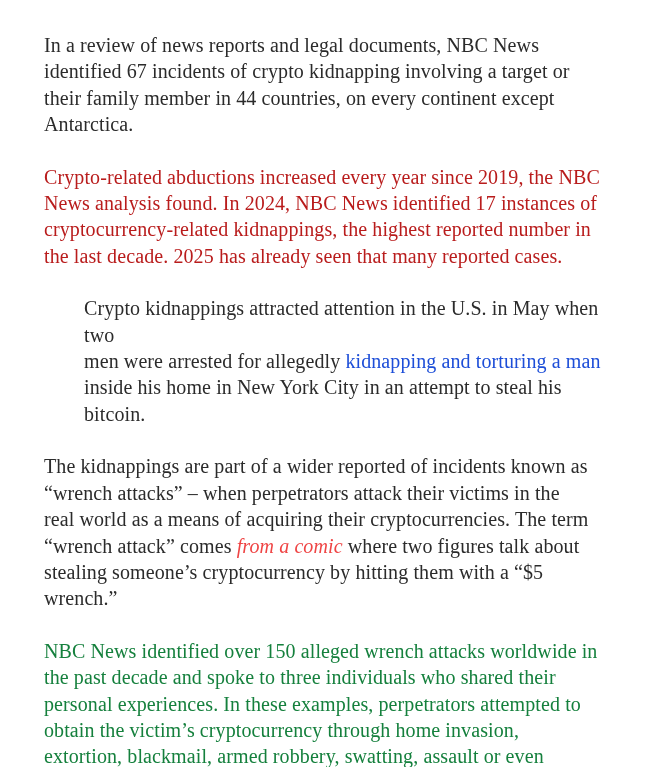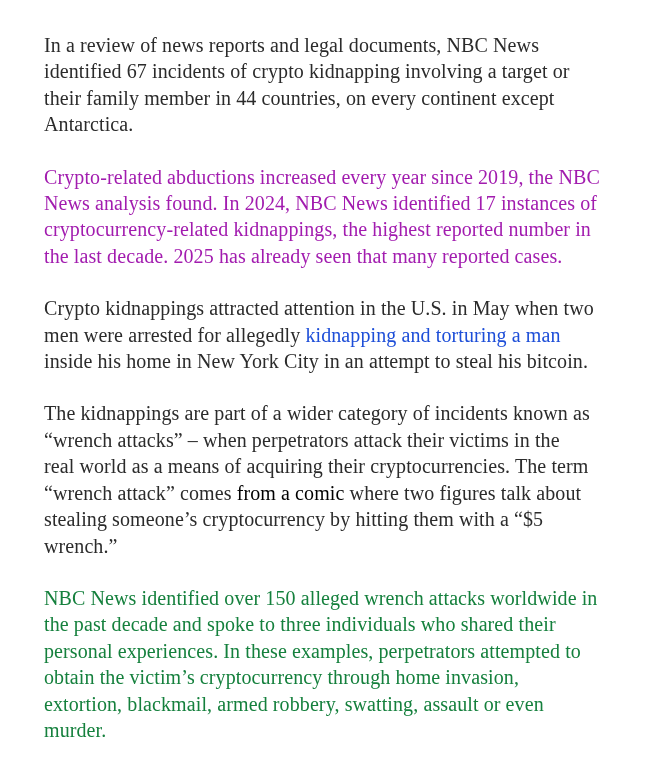--- a/index.html
+++ b/index.html
@@ -32,31 +32,31 @@
   }
 </style>
 </head>
 <body style="background: rgb(255, 255, 255);">
 
 <article data-name="article-body">
     <p data-name="article-paragraph" style="color: rgb(43, 43, 43);"><span data-name="paragraph-text">In a review of news reports and legal documents, NBC News
 identified 67 incidents of crypto kidnapping involving a target or
 their family member in 44 countries, on every continent except
 Antarctica.</span></p>
-    <p data-name="article-paragraph" style="color: #a21caf;"><span data-name="paragraph-text">Crypto-related abductions increased every year since 2019, the NBC
+    <p data-name="article-paragraph" style="color: #b91c1c;"><span data-name="paragraph-text">Crypto-related abductions increased every year since 2019, the NBC
 News analysis found. In 2024, NBC News identified 17 instances of
 cryptocurrency-related kidnappings, the highest reported number in
 the last decade. 2025 has already seen that many reported cases.</span></p>
-    <p data-name="article-paragraph" style="color: rgb(43, 43, 43);"><span data-name="paragraph-text">Crypto kidnappings attracted attention in the U.S. in May when two
+    <p data-name="article-paragraph" style="color: rgb(43, 43, 43); margin-left: 40px;"><span data-name="paragraph-text">Crypto kidnappings attracted attention in the U.S. in May when two
 men were arrested for allegedly </span><a class="article-link" href="#" data-name="article-link" style="color: #1d4ed8;">kidnapping and torturing a man</a><span data-name="paragraph-text">
 inside his home in New York City in an attempt to steal his bitcoin.</span></p>
-    <p data-name="article-paragraph" style="color: rgb(43, 43, 43);"><span data-name="paragraph-text">The kidnappings are part of a wider category of incidents known as
+    <p data-name="article-paragraph" style="color: rgb(43, 43, 43);"><span data-name="paragraph-text">The kidnappings are part of a wider reported of incidents known as
 “wrench attacks” – when perpetrators attack their victims in the
 real world as a means of acquiring their cryptocurrencies. The term
-“wrench attack” comes </span><a class="article-link" href="#" data-name="article-link" style="color: #000000;">from a comic</a><span data-name="paragraph-text"> where two figures talk about
+“wrench attack” comes </span><a class="article-link" href="#" data-name="article-link" style="color: #ef4444; font-style: italic;">from a comic</a><span data-name="paragraph-text"> where two figures talk about
 stealing someone’s cryptocurrency by hitting them with a “$5
 wrench.”</span></p>
     <p data-name="article-paragraph" style="color: #15803d;"><span data-name="paragraph-text">NBC News identified over 150 alleged wrench attacks worldwide in
 the past decade and spoke to three individuals who shared their
 personal experiences. In these examples, perpetrators attempted to
 obtain the victim’s cryptocurrency through home invasion,
 extortion, blackmail, armed robbery, swatting, assault or even
 murder.</span></p>
   </article>
 

